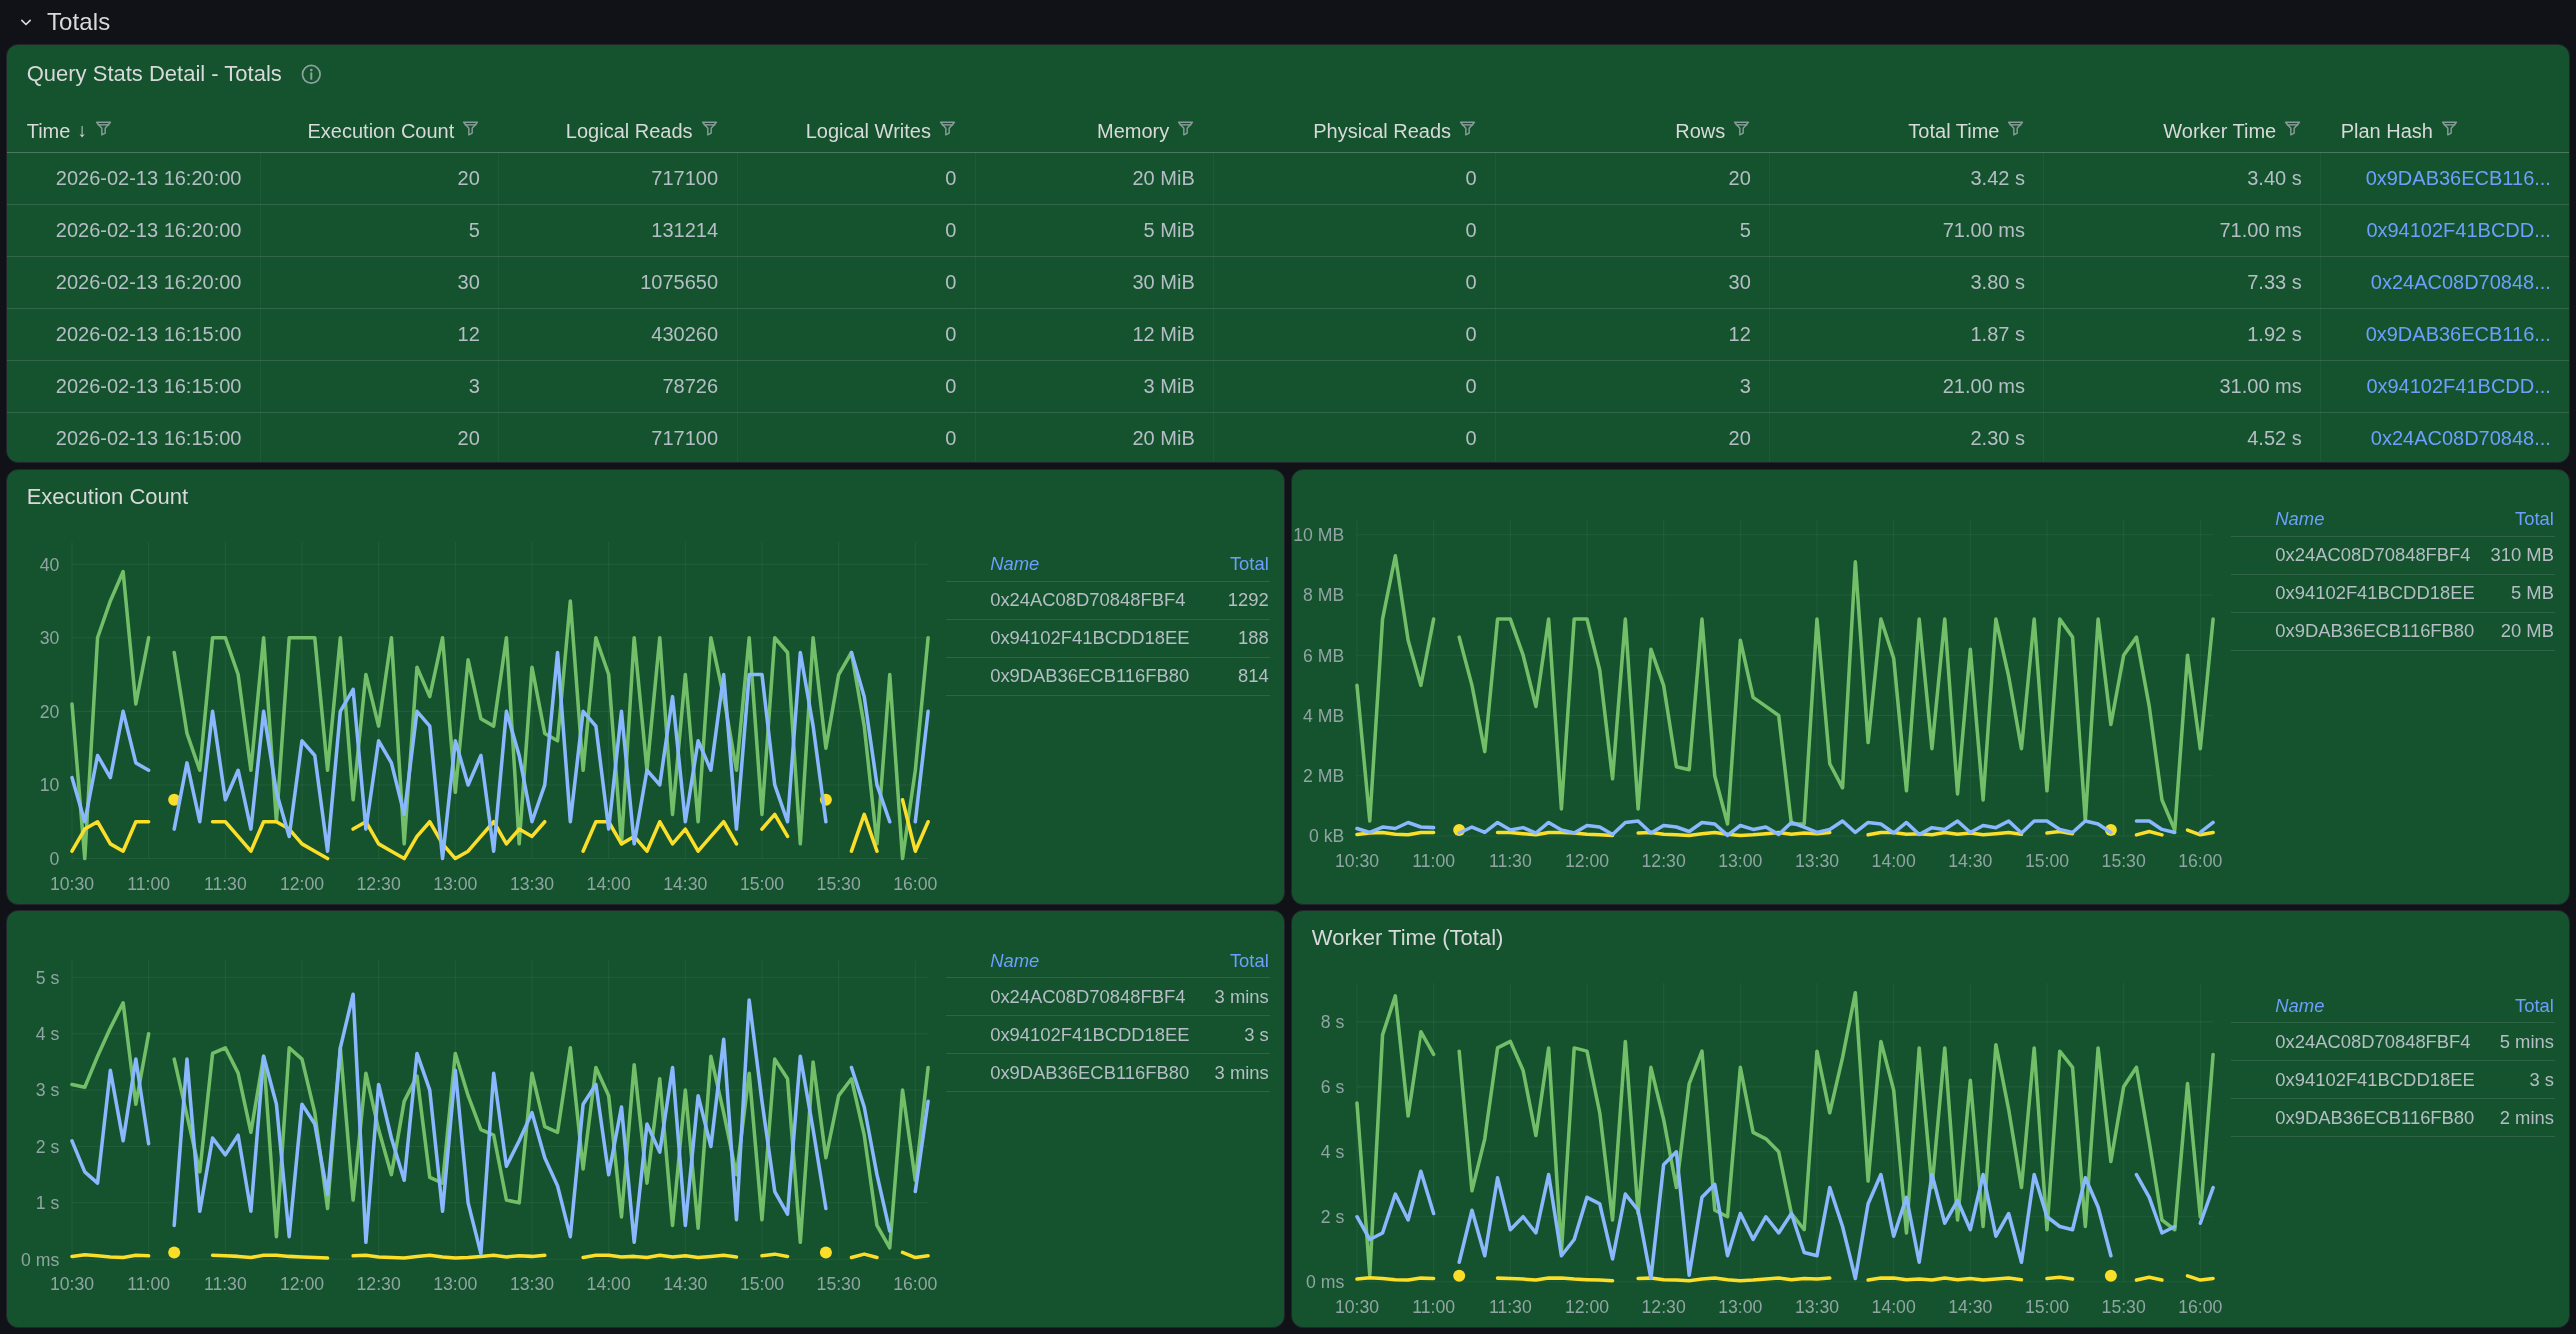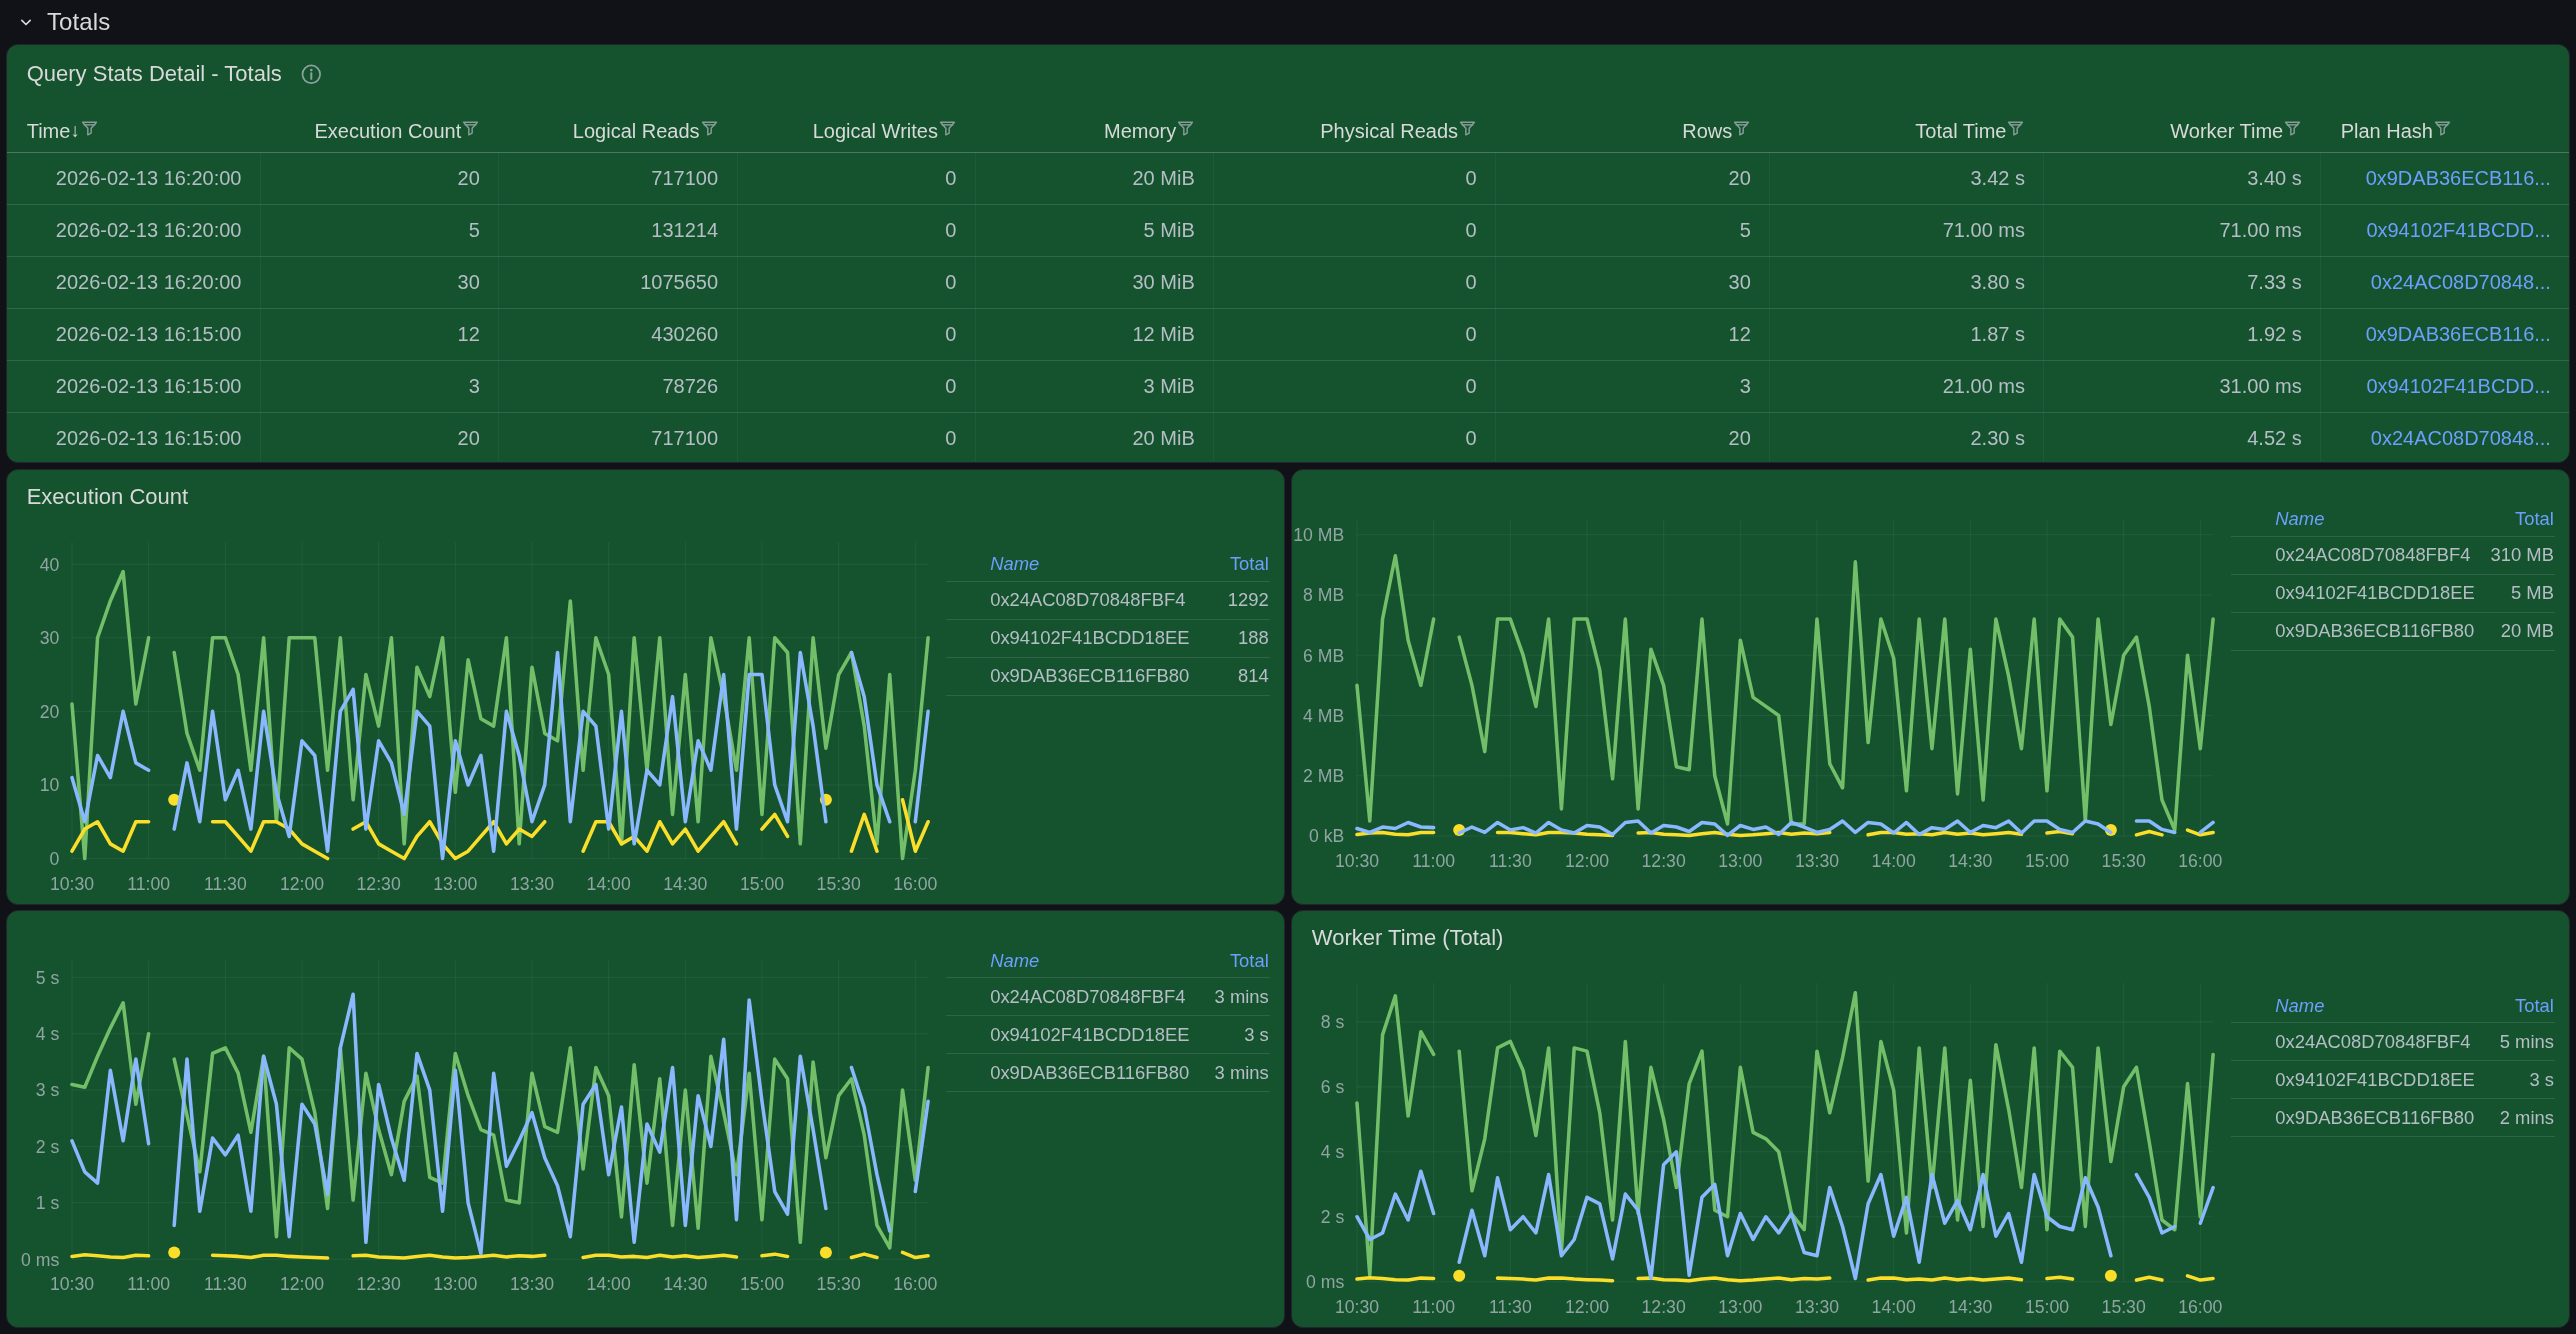--- a/index.html
+++ b/index.html
@@ -14,21 +14,21 @@
   .table-panel{height:419px;margin-bottom:5.7px;padding:14px 0 0 0;position:relative;overflow:hidden;}
   .tp-titlerow{display:flex;align-items:center;gap:18.4px;padding-left:20px;height:30px;}
   .tp-title{font-size:22px;font-weight:500;color:#d8d9da;}
   
   table.qtable{width:100%;border-collapse:collapse;table-layout:fixed;margin-top:21px;}
   table.qtable th{height:42px;font-size:20px;font-weight:500;color:#d8d9da;border-bottom:0.7px solid rgba(204,204,220,0.30);padding:0;vertical-align:middle;}
   table.qtable td{height:51px;font-size:20px;font-weight:400;color:rgba(204,204,220,0.88);border-bottom:0.7px solid rgba(204,204,220,0.16);border-right:0.7px solid rgba(204,204,220,0.06);padding:0 18.4px;white-space:nowrap;overflow:hidden;text-align:right;}
   table.qtable td:last-child{border-right:none;}
   td.num,th .h-right{text-align:right;}
   td.left{text-align:left;}
-  .hcell{display:flex;align-items:center;padding:0 7px 0 20px;}
+  .hcell{display:flex;align-items:center;gap:7px;padding:0 7px 0 20px;}
   .hcell.h-right{justify-content:flex-end;padding:0 18.4px 0 7px;}
   .hcell .sortarrow{font-size:19px;color:#d8d9da;}
   .funnel{flex:0 0 auto;opacity:0.75;}
   .planhash{color:#6e9fff;cursor:pointer;}
   
   .charts-grid{display:grid;grid-template-columns:1fr 1fr;grid-template-rows:436px 418px;gap:5.7px;}
   .chart-panel{display:flex;flex-direction:column;overflow:hidden;}
   .panel-title{margin:0;padding:14px 0 0 20px;font-size:22px;font-weight:500;color:#d8d9da;height:31px;box-sizing:content-box;cursor:pointer;}
   .chart-body{flex:1;display:flex;min-height:0;}
   .plot-wrap{flex:1;position:relative;min-width:0;}

